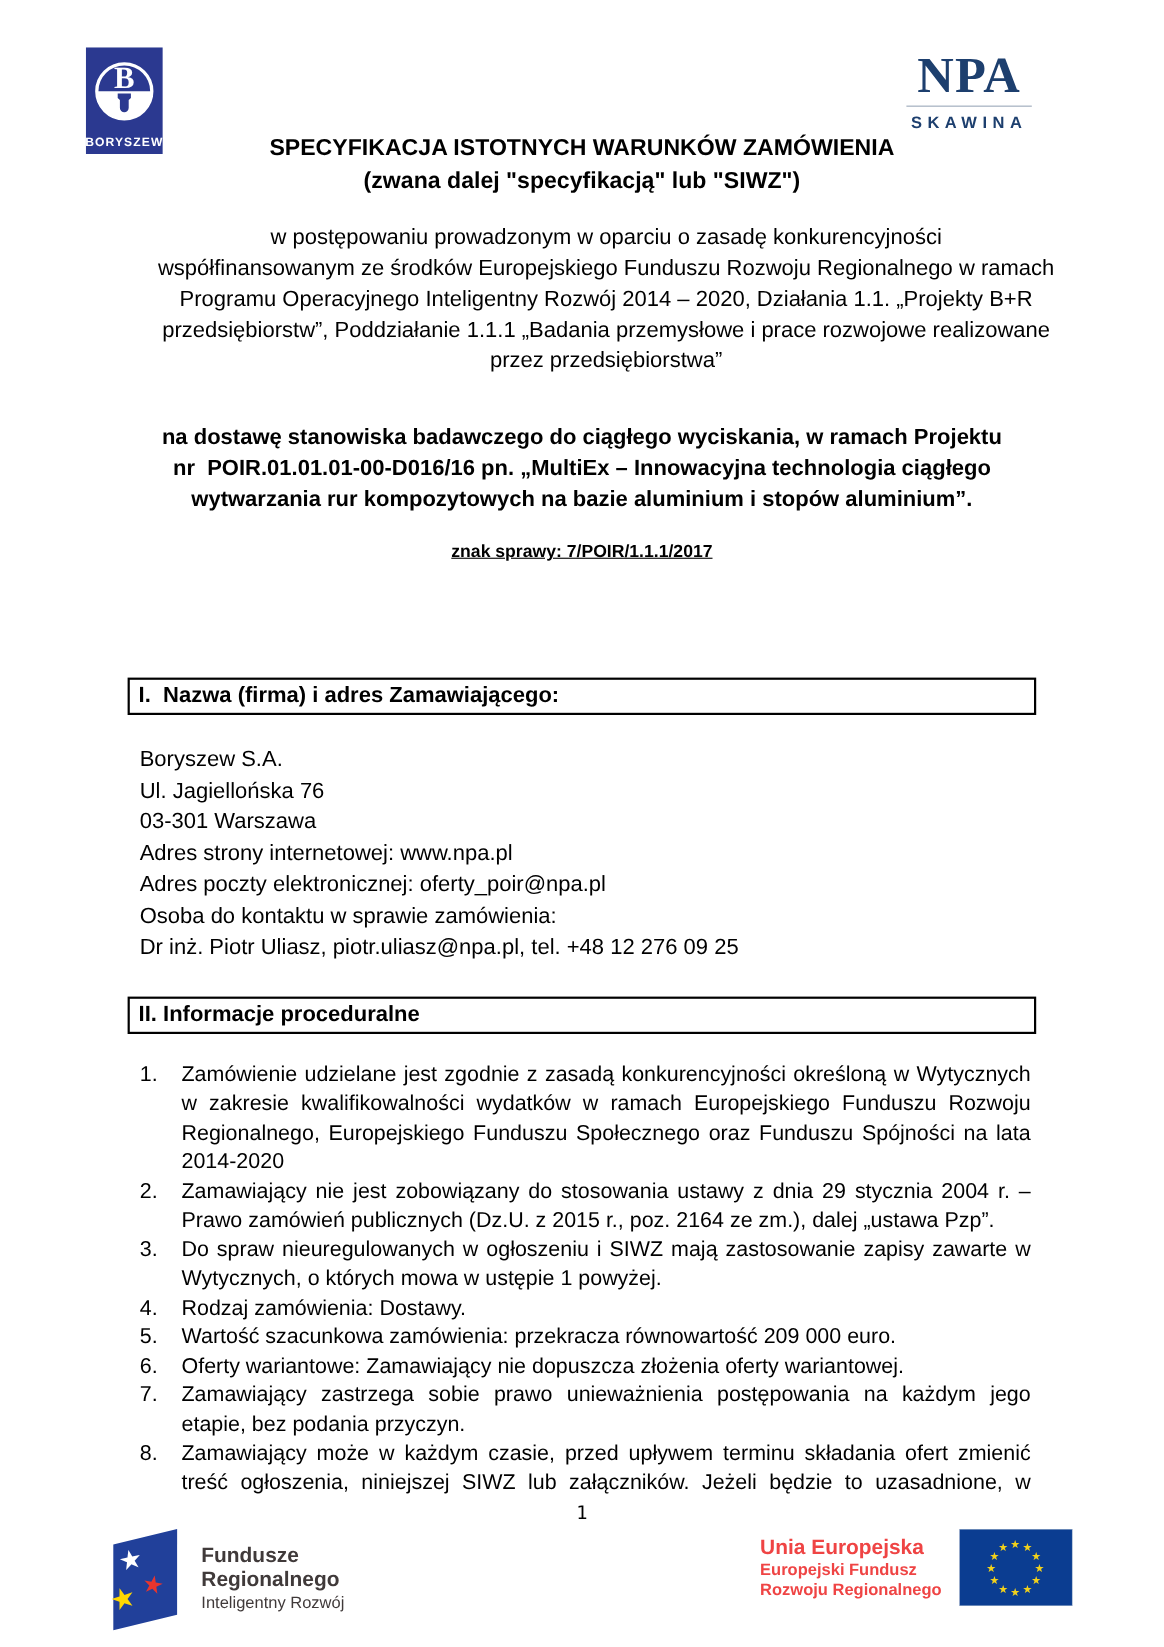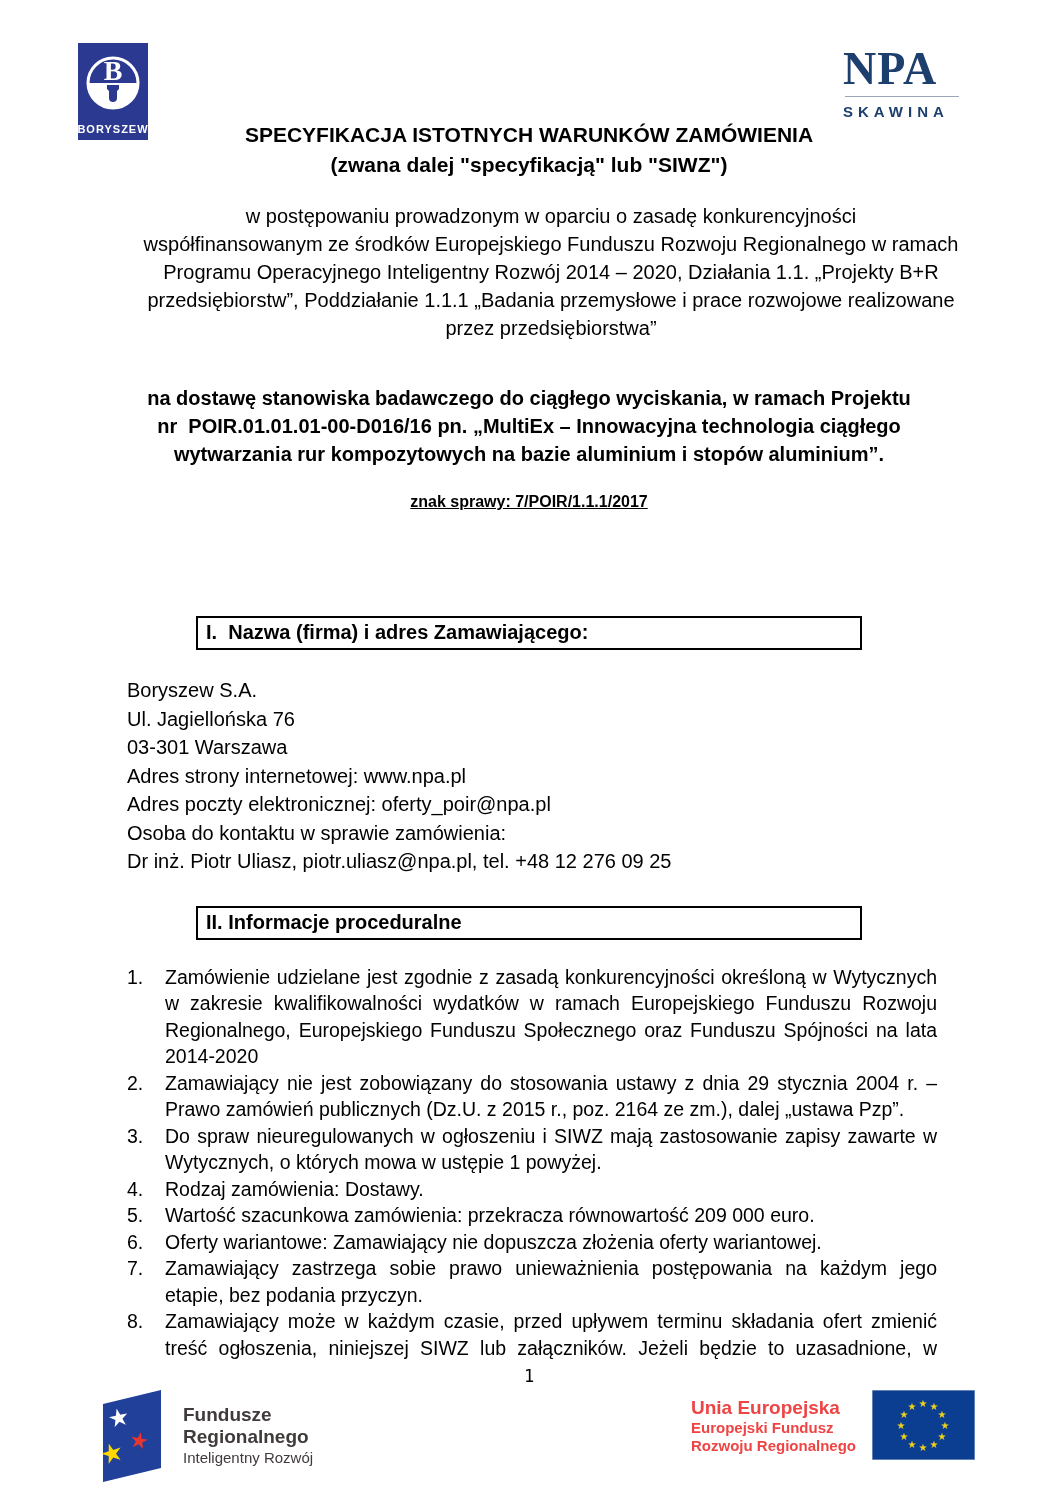--- a/index.html
+++ b/index.html
@@ -9,21 +9,21 @@
     width:1058px; height:1497px;
     margin:0 auto;
     background:#ffffff;
     font-family:"Liberation Sans", sans-serif;
     color:#000000;
     overflow:hidden;
   }
 
   
   .boryszew-logo { position:absolute; left:78px; top:43px; }
-  .npa-logo { position:absolute; left:843px; top:45px; width:118px; }
+  .npa-logo { position:absolute; left:822px; top:45px; width:118px; text-align:center; }
   .npa-title {
     font-family:"Liberation Serif", serif;
     font-weight:bold; font-size:46px; line-height:48px;
     color:#1d3f6e; letter-spacing:1px;
   }
   .npa-rule { border-top:1px solid #9aa7b8; margin:3px 2px 6px 2px; }
   .npa-sub {
     font-size:15px; font-weight:bold; letter-spacing:5px;
     color:#1d3f6e;
   }
@@ -40,21 +40,21 @@
   .subject .pline { line-height:28px; white-space:pre; }
 
   .case-ref {
     margin-top:20px; text-align:center;
     font-size:16px; font-weight:bold; text-decoration:underline;
     line-height:28px;
   }
 
   
   .section-box {
-    margin:0 auto; width:666px;
+    margin:0 auto; width:826px;
     border:2px solid #000000;
     font-weight:bold; font-size:20px;
     padding:3px 8px 4px 8px;
     white-space:pre;
   }
   .box-1 { margin-top:100px; }
   .box-2 { margin-top:30px; }
 
   
   .address { margin:26px 0 0 127px; font-size:20px; }

